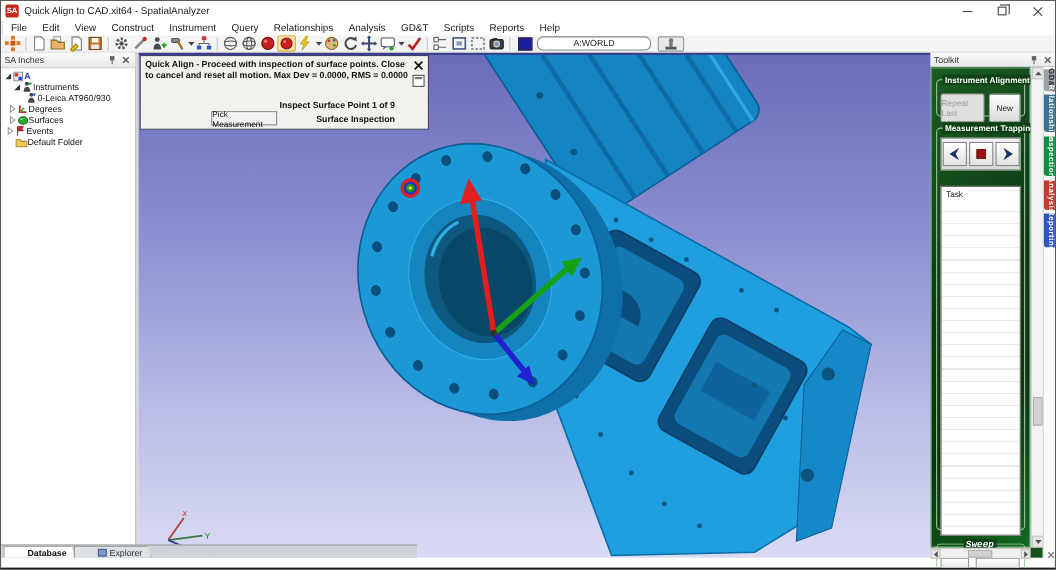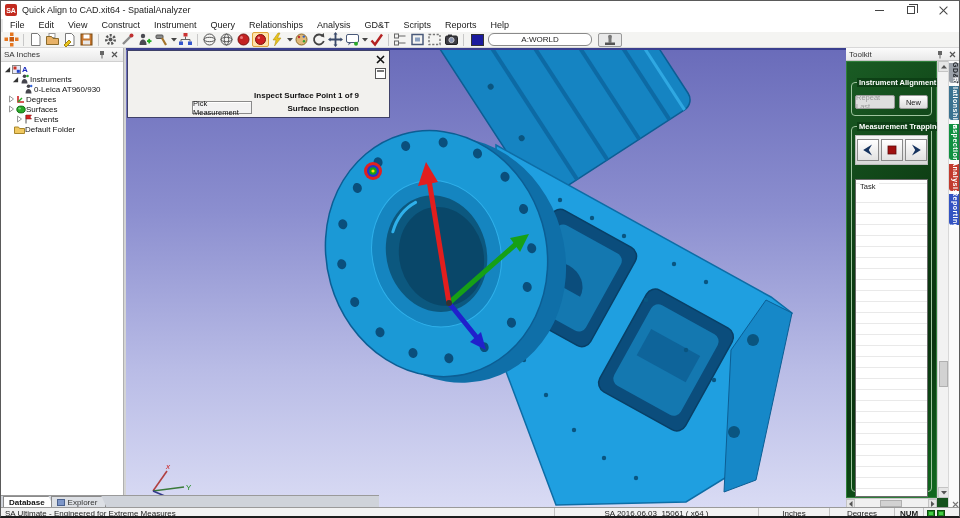--- a/index.html
+++ b/index.html
@@ -35,21 +35,21 @@
   #treebar-header{height:14px;background:linear-gradient(#fbfbfb,#e9e9e9);border-bottom:1px solid #d0d0d0;display:flex;align-items:center;padding:0 3px}
   #treebar-title{font-size:8px;color:#333}
   .panel-hbtn{margin-left:auto;width:11px;height:11px;display:flex;align-items:center;justify-content:center}
   .panel-hbtn + .panel-hbtn{margin-left:2px}
   .trow{height:10px;display:flex;align-items:center;font-size:8px;color:#111;white-space:nowrap}
   .trow .exp{width:8px;display:inline-flex;justify-content:center;flex:0 0 auto}
   .trow .ticon{width:11px;display:inline-flex;justify-content:center;flex:0 0 auto}
   .lblA{color:#1d2ec0;font-weight:bold}
   
   #bottomtabs{position:absolute;left:0;top:494px;width:378px;height:12px;background:#cfd3da;border-top:1px solid #9a9a9a;display:flex;align-items:flex-end;padding-left:2px;z-index:6}
-  .btab{height:11px;font-size:8px;display:flex;align-items:center;padding:0 8px 0 5px;clip-path:polygon(0 0,calc(100% - 5px) 0,100% 100%,0 100%);border:1px solid #8a8a8a;border-bottom:none}
+  .btab{height:11px;font-size:8px;display:flex;align-items:center;padding:0 8px 0 21px;clip-path:polygon(0 0,calc(100% - 5px) 0,100% 100%,0 100%);border:1px solid #8a8a8a;border-bottom:none}
   .btab.active{background:#fff;font-weight:bold;color:#111}
   .btab.inactive{background:#dde0e5;color:#333;margin-left:-3px}
   .btab .bticon{width:8px;height:7px;background:#7d96c8;border:1px solid #4a618e;margin-right:3px}
   
   #viewport{position:absolute;left:125px;top:47px;width:720px;height:459px;background:linear-gradient(#6a6cba 0%,#8b8ecf 35%,#b9bce6 70%,#d9dbf4 100%);border-top:2px solid #3a3f8f;overflow:hidden}
   #modelsvg{position:absolute;left:0;top:0}
   
   #qa-dialog{position:absolute;left:1px;top:0;width:263px;height:68px;background:#f2f1ee;border:1px solid #3f4168;z-index:5}
   #qa-msg{position:absolute;left:4px;top:3px;width:240px;font-size:8px;font-weight:bold;color:#111;line-height:10px}
   #qa-close{position:absolute;right:3px;top:3px;width:11px;height:11px;display:flex;align-items:center;justify-content:center}
@@ -57,23 +57,23 @@
   #qa-float:before{content:"";position:absolute;left:1px;top:1px;right:1px;height:2px;background:#777}
   #qa-progress{position:absolute;right:30px;top:40px;font-size:8px;font-weight:bold;color:#111}
   #qa-btn{position:absolute;left:64px;top:50px;width:60px;height:13px;background:#f2f2f2;border:1px solid #8a8a8a;box-shadow:inset 1px 1px 0 #fff;font-size:7.5px;color:#111;display:flex;align-items:center;justify-content:center}
   #qa-mode{position:absolute;right:30px;top:53px;font-size:8px;font-weight:bold;color:#111}
   
   #toolkit-header{position:absolute;left:845px;top:47px;width:115px;height:13px;background:linear-gradient(#fbfbfb,#e9e9e9);border-bottom:1px solid #c8c8c8;display:flex;align-items:center;padding:0 3px}
   #toolkit-title{font-size:8px;color:#333}
   #toolkit-body{position:absolute;left:845px;top:60px;width:91px;height:437px;background:linear-gradient(135deg,#1a5c24 0%,#0c3a12 45%,#0a330f 70%,#116a1f 100%);border:1px solid #2f7f3a;padding:4px}
   .tkgroup{position:relative;border:1px solid #9fc49f;border-radius:4px}
   .tkgroup-title{position:absolute;top:-5px;left:5px;background:#0d4015;padding:0 2px;font-size:7.5px;font-weight:bold;color:#fff;white-space:nowrap}
-  #grp-align{margin-top:16px;height:34px}
+  #grp-align{margin-top:6px;height:34px}
   #grp-align .btnrow{display:flex;gap:4px;margin:12px 3px 0 3px}
-  .tkbtn{height:14px;border:1px solid #9a9a9a;background:linear-gradient(#fdfdfd,#dcdcdc);font-size:7.5px;display:flex;align-items:center;justify-content:center;border-radius:2px}
+  .tkbtn{height:26px;border:1px solid #9a9a9a;background:linear-gradient(#fdfdfd,#dcdcdc);font-size:7.5px;display:flex;align-items:center;justify-content:center;border-radius:2px}
   .tkbtn.disabled{color:#9a9a9a;background:#dedede}
   #btn-repeat{flex:1.4}#btn-new{flex:1;color:#222}
   #grp-trap{margin-top:10px;height:366px}
   #trap-panel{margin:8px 3px 0 3px;height:30px;background:linear-gradient(#f6f6f6,#d8d8d8);border:1px solid #bbb;display:flex;align-items:center;justify-content:center;gap:2px}
   .trapbtn{width:22px;height:22px;background:linear-gradient(#ffffff,#e2e2e2);border:1px solid #8a8a8a;display:flex;align-items:center;justify-content:center}
   #tasklist{margin:14px 3px 0 3px;height:318px;background:#fff;border:1px solid #6a6a6a;position:relative;
     background-image:repeating-linear-gradient(180deg,#fff 0 10px,#e9e9e9 10px 11px);background-position:0 12px}
   #task-label{position:absolute;left:4px;top:2px;font-size:7.5px;color:#222;background:#fff;padding-right:4px}
   #grp-sweep{margin-top:12px;height:26px;border-bottom:none;border-radius:4px 4px 0 0}
   #grp-sweep .tkgroup-title{font-family:Liberation Mono, monospace;font-style:italic;font-size:8.5px;left:24px}
@@ -409,21 +409,21 @@
             </svg>
           </span>
         <span class="ticon">
             <svg width="10" height="9" viewBox="0 0 10 9">
               <ellipse cx="5" cy="4.5" rx="4.2" ry="3.4" fill="#2aa82a" stroke="#157015"></ellipse>
               <ellipse cx="3.6" cy="3.4" rx="1.4" ry="1" fill="#7fd87f"></ellipse>
             </svg>
           </span>
         <span>Surfaces</span>
       </div>
-      <div class="trow" style="padding-left:14px">
+      <div class="trow" style="padding-left:4px">
         <span class="exp">
             <svg width="7" height="8" viewBox="0 0 7 8">
               <polygon points="1.5,1 1.5,7 5.5,4" fill="none" stroke="#999"></polygon>
             </svg>
           </span>
         <span class="ticon">
             <svg width="9" height="10" viewBox="0 0 9 10">
               <line x1="2" y1="1" x2="2" y2="9.5" stroke="#555"></line>
               <path d="M2 1h5.5l-1.5 2 1.5 2H2z" fill="#d42222" stroke="#8a1010" stroke-width="0.5"></path>
             </svg>
@@ -551,20 +551,21 @@
         <line x1="27" y1="441" x2="41" y2="421" stroke="#b04040" stroke-width="1.6"></line>
         <line x1="27" y1="441" x2="58" y2="437" stroke="#3a7a3a" stroke-width="1.6"></line>
         <line x1="27" y1="441" x2="60" y2="455" stroke="#333a8a" stroke-width="1.6"></line>
         <text x="40" y="419" font-size="8" fill="#cc2222" font-style="italic">x</text>
         <text x="60" y="440" font-size="8" fill="#1e8a1e">Y</text>
         <text x="62" y="461" font-size="8" fill="#2222cc">Z</text>
       </g>
     </svg>
 
     <div id="qa-dialog">
+      <div id="qa-msg">Quick Align - Proceed with inspection of surface points.  Close to cancel and reset all motion. Max Dev = 0.0000, RMS = 0.0000</div>
       <span id="qa-close">
           <svg width="9" height="9" viewBox="0 0 9 9">
             <path d="M1 1l7 7M8 1l-7 7" stroke="#111" stroke-width="1.6"></path>
           </svg>
         </span>
       <span id="qa-float"></span>
       <div id="qa-progress">Inspect Surface Point 1 of 9</div>
       <div id="qa-btn">Pick Measurement</div>
       <div id="qa-mode">Surface Inspection</div>
     </div>
@@ -657,25 +658,14 @@
     <div class="vtab" id="vtab-insp">Inspection</div>
     <div class="vtab" id="vtab-ana">Analysis</div>
     <div class="vtab" id="vtab-rep">Reporting</div>
     <span id="strip-close">
         <svg width="7" height="7" viewBox="0 0 7 7">
           <path d="M1 1l5 5M6 1l-5 5" stroke="#777" stroke-width="1.1"></path>
         </svg>
       </span>
   </div>
 
-  <div id="statusbar">
-    <span id="status-msg">SA Ultimate - Engineered for Extreme Measures</span>
-    <span class="sseg" id="seg-version">SA 2016.06.03_15061 ( x64 )</span>
-    <span class="sseg" id="seg-inches">Inches</span>
-    <span class="sseg" id="seg-degrees">Degrees</span>
-    <span class="sseg" id="seg-num">NUM</span>
-    <span class="sseg" id="seg-leds">
-        <span class="led"></span>
-        <span class="led"></span>
-      </span>
-  </div>
 
 </div>
 
 </body></html>

